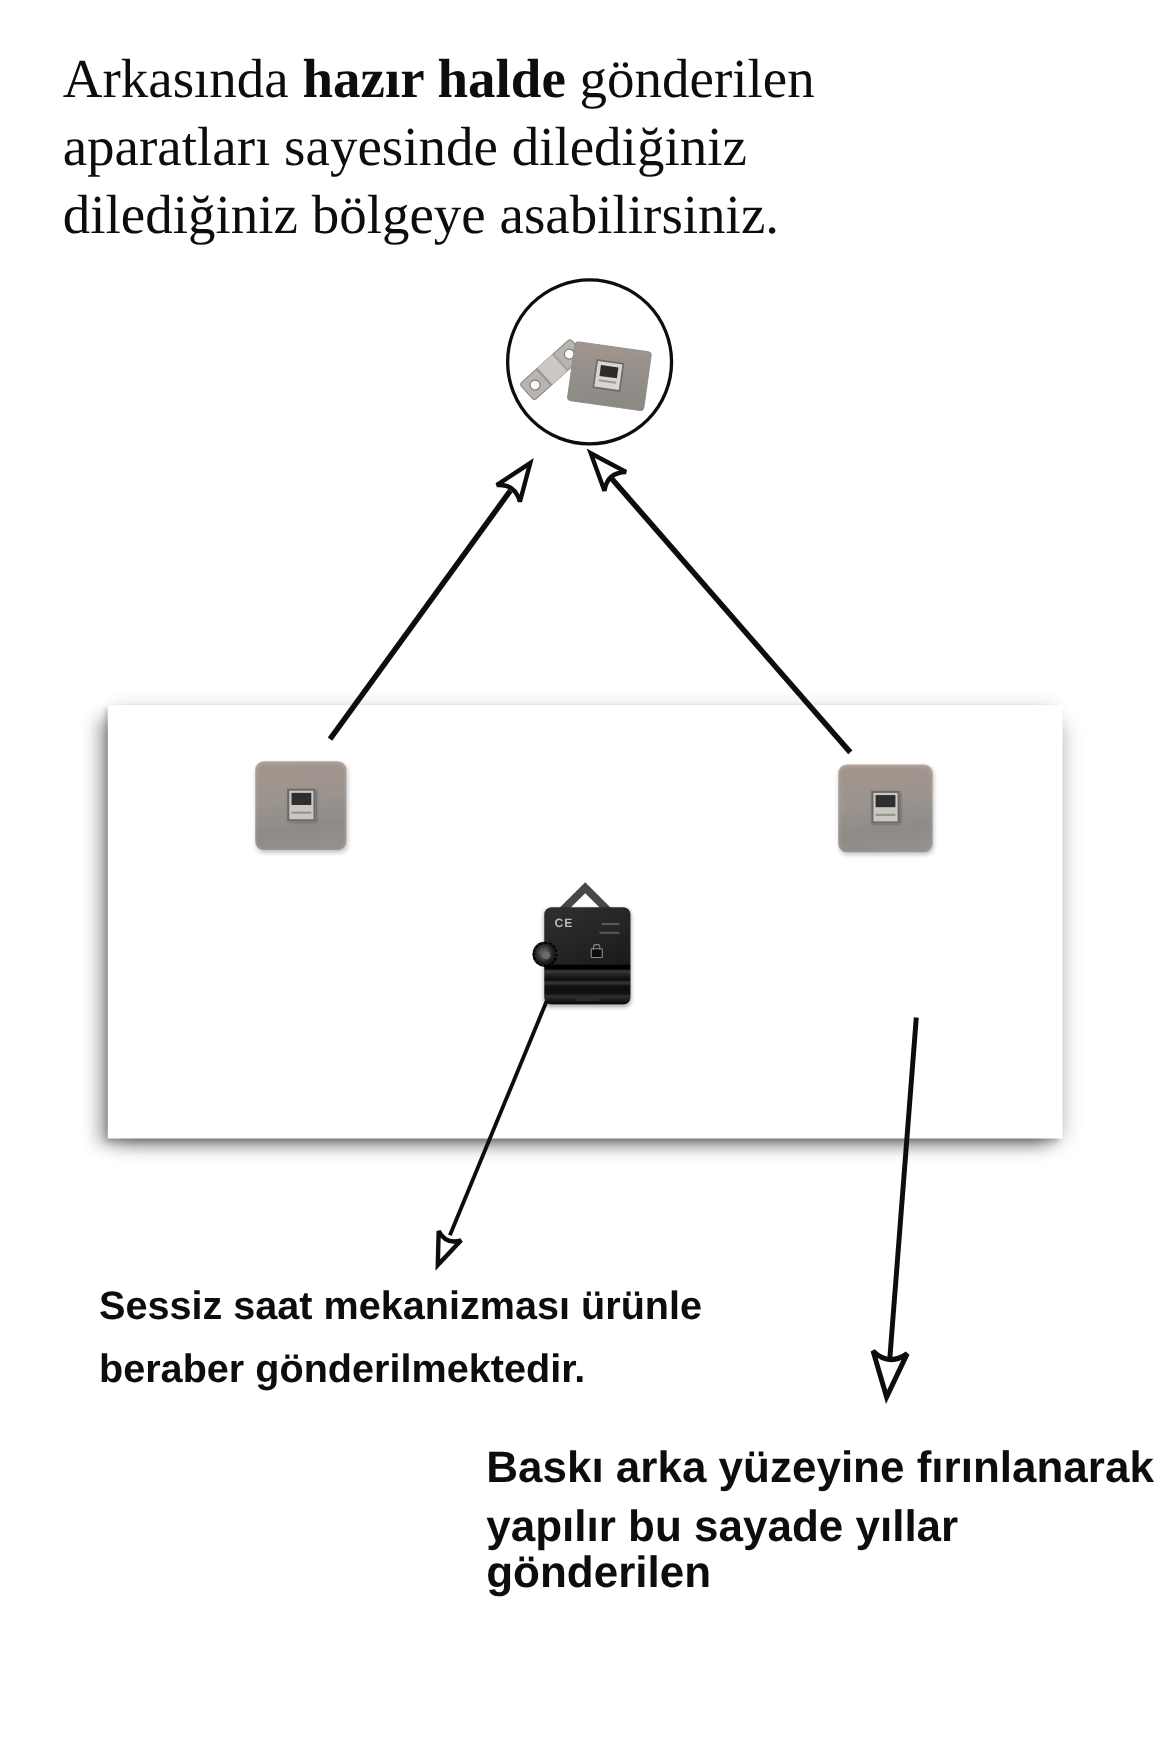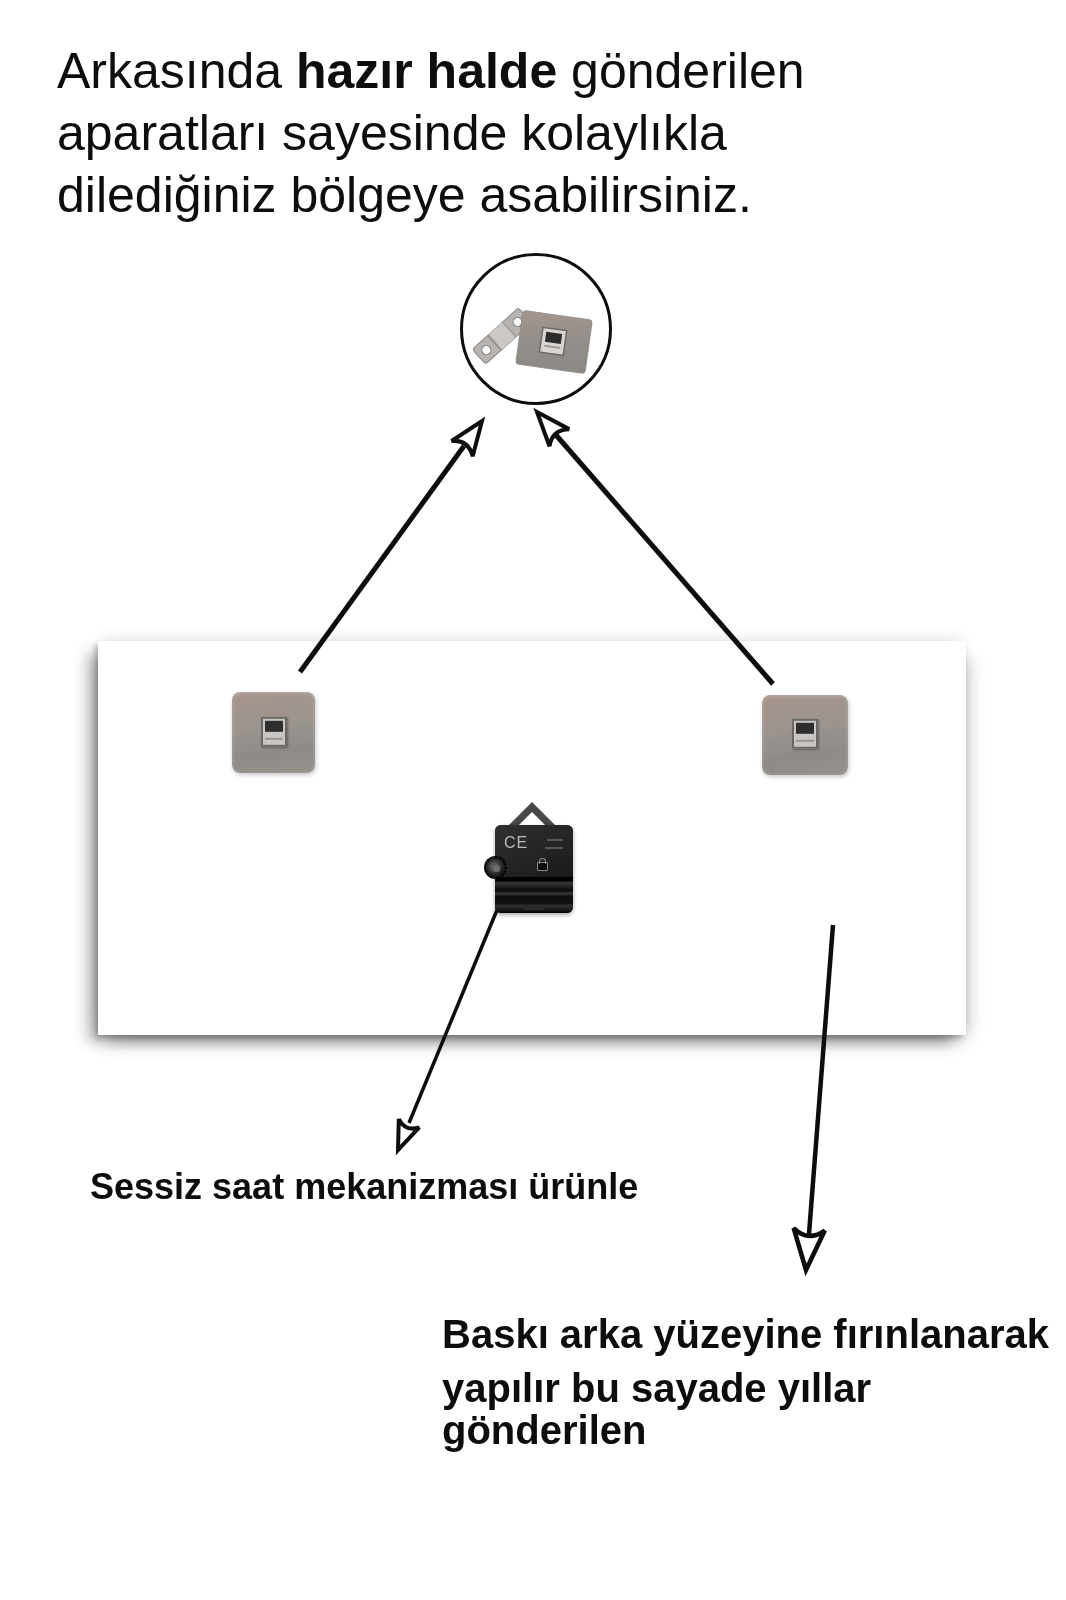--- a/index.html
+++ b/index.html
@@ -3,21 +3,21 @@
 <meta charset="utf-8">
 <style>
   html,body{margin:0;padding:0;background:#ffffff;}
   .canvas{
     position:relative;width:1066px;height:1600px;background:#ffffff;
     font-family:"Liberation Sans",sans-serif;color:#0d0d0d;overflow:hidden;
   }
   
   .intro{position:absolute;left:57px;top:40px;font-size:50px;line-height:62px;font-weight:400;}
   .intro .b{font-weight:700;}
-  .intro p{margin:0;}
+  .intro p{margin:0;font-family:Liberation Serif, serif;}
 
   
   .hw-circle{
     position:absolute;left:460px;top:253px;width:152px;height:152px;
     border:3px solid #0d0d0d;border-radius:50%;background:#fff;box-sizing:border-box;
   }
   .hw-circle svg{position:absolute;left:0;top:0;}
 
   
   .panel{
@@ -47,21 +47,21 @@
   
   .mech{position:absolute;left:495px;top:800px;width:78px;height:113px;}
   .mech svg{position:absolute;left:-14px;top:0;}
   .mech-body{
     position:absolute;left:0;top:25px;width:78px;height:88px;border-radius:6px;
     background:linear-gradient(180deg,#2a2a2a 0%,#1d1d1d 45%,#141414 58%,#0e0e0e 100%);
     box-shadow:0 2px 4px rgba(0,0,0,0.35);
   }
   .mech-face{position:absolute;left:0;top:0;width:78px;height:52px;border-radius:6px 6px 0 0;
     background:linear-gradient(155deg,#303030 0%,#242424 55%,#1a1a1a 100%);}
-  .ce{position:absolute;left:9px;top:9px;font-size:16px;font-weight:400;color:#b9b9b9;letter-spacing:1px;}
+  .ce{position:absolute;left:9px;top:9px;font-size:11px;font-weight:700;color:#b9b9b9;letter-spacing:1px;}
   .mark-line{position:absolute;height:2px;background:#565656;}
   .gear{
     position:absolute;left:-11px;top:31px;width:23px;height:23px;border-radius:50%;
     background:radial-gradient(circle at 45% 45%,#5a5a5a 0 20%,#222 55%,#000 100%);
     border:2px dotted #000;box-sizing:border-box;
   }
   .gear-core{position:absolute;left:7px;top:7px;width:7px;height:7px;border-radius:50%;background:#6b6b6b;}
   .lock{position:absolute;left:42px;top:37px;width:9px;height:7px;background:#0c0c0c;border:1px solid #8a8a8a;border-radius:1px;}
   .lock:before{content:"";position:absolute;left:1px;top:-5px;width:5px;height:5px;border:1px solid #8a8a8a;border-bottom:none;border-radius:4px 4px 0 0;}
   .battery{
@@ -79,21 +79,21 @@
   .note-left{left:78px;top:1152px;font-size:36px;line-height:45px;}
   .note-right{left:430px;top:1301px;font-size:40px;line-height:42px;}
 </style>
 </head>
 <body>
 
 <div class="canvas">
 
   <div class="intro">
     <p><span>Arkasında </span><span class="b">hazır halde</span><span> gönderilen</span></p>
-    <p>aparatları sayesinde kolaylıkla</p>
+    <p>aparatları sayesinde dilediğiniz</p>
     <p>dilediğiniz bölgeye asabilirsiniz.</p>
   </div>
 
   <div class="hw-circle">
     <svg width="146" height="146" viewBox="3 3 146 146">
       <defs>
         <linearGradient id="plateGrad" x1="0" y1="0" x2="0.2" y2="1">
           <stop offset="0" stop-color="#a5968e"></stop>
           <stop offset="0.5" stop-color="#958f8b"></stop>
           <stop offset="1" stop-color="#8d8a86"></stop>
@@ -164,20 +164,21 @@
     <g fill="#ffffff" stroke="#0d0d0d" stroke-width="4">
       <path d="M 0 0 L -34 13 Q -23 0 -34 -13 Z" transform="translate(482,421) rotate(-54.2)"></path>
       <path d="M 0 0 L -34 13 Q -23 0 -34 -13 Z" transform="translate(537,412) rotate(-131)"></path>
       <path d="M 0 0 L -34 13 Q -23 0 -34 -13 Z" transform="translate(398,1150) rotate(112.4) scale(0.85)" stroke-width="4.7"></path>
       <path d="M 0 0 L -34 13 Q -23 0 -34 -13 Z" transform="translate(806,1270) rotate(94.5) scale(1.2)" stroke-width="3.8"></path>
     </g>
   </svg>
 
   <div class="note note-left">
     <p>Sessiz saat mekanizması ürünle</p>
+    <p>beraber gönderilmektedir.</p>
   </div>
 
   <div class="note note-right">
     <p>Baskı arka yüzeyine fırınlanarak</p>
     <p>yapılır bu sayade yıllar gönderilen</p>
   </div>
 
 </div>
 
 </body></html>

